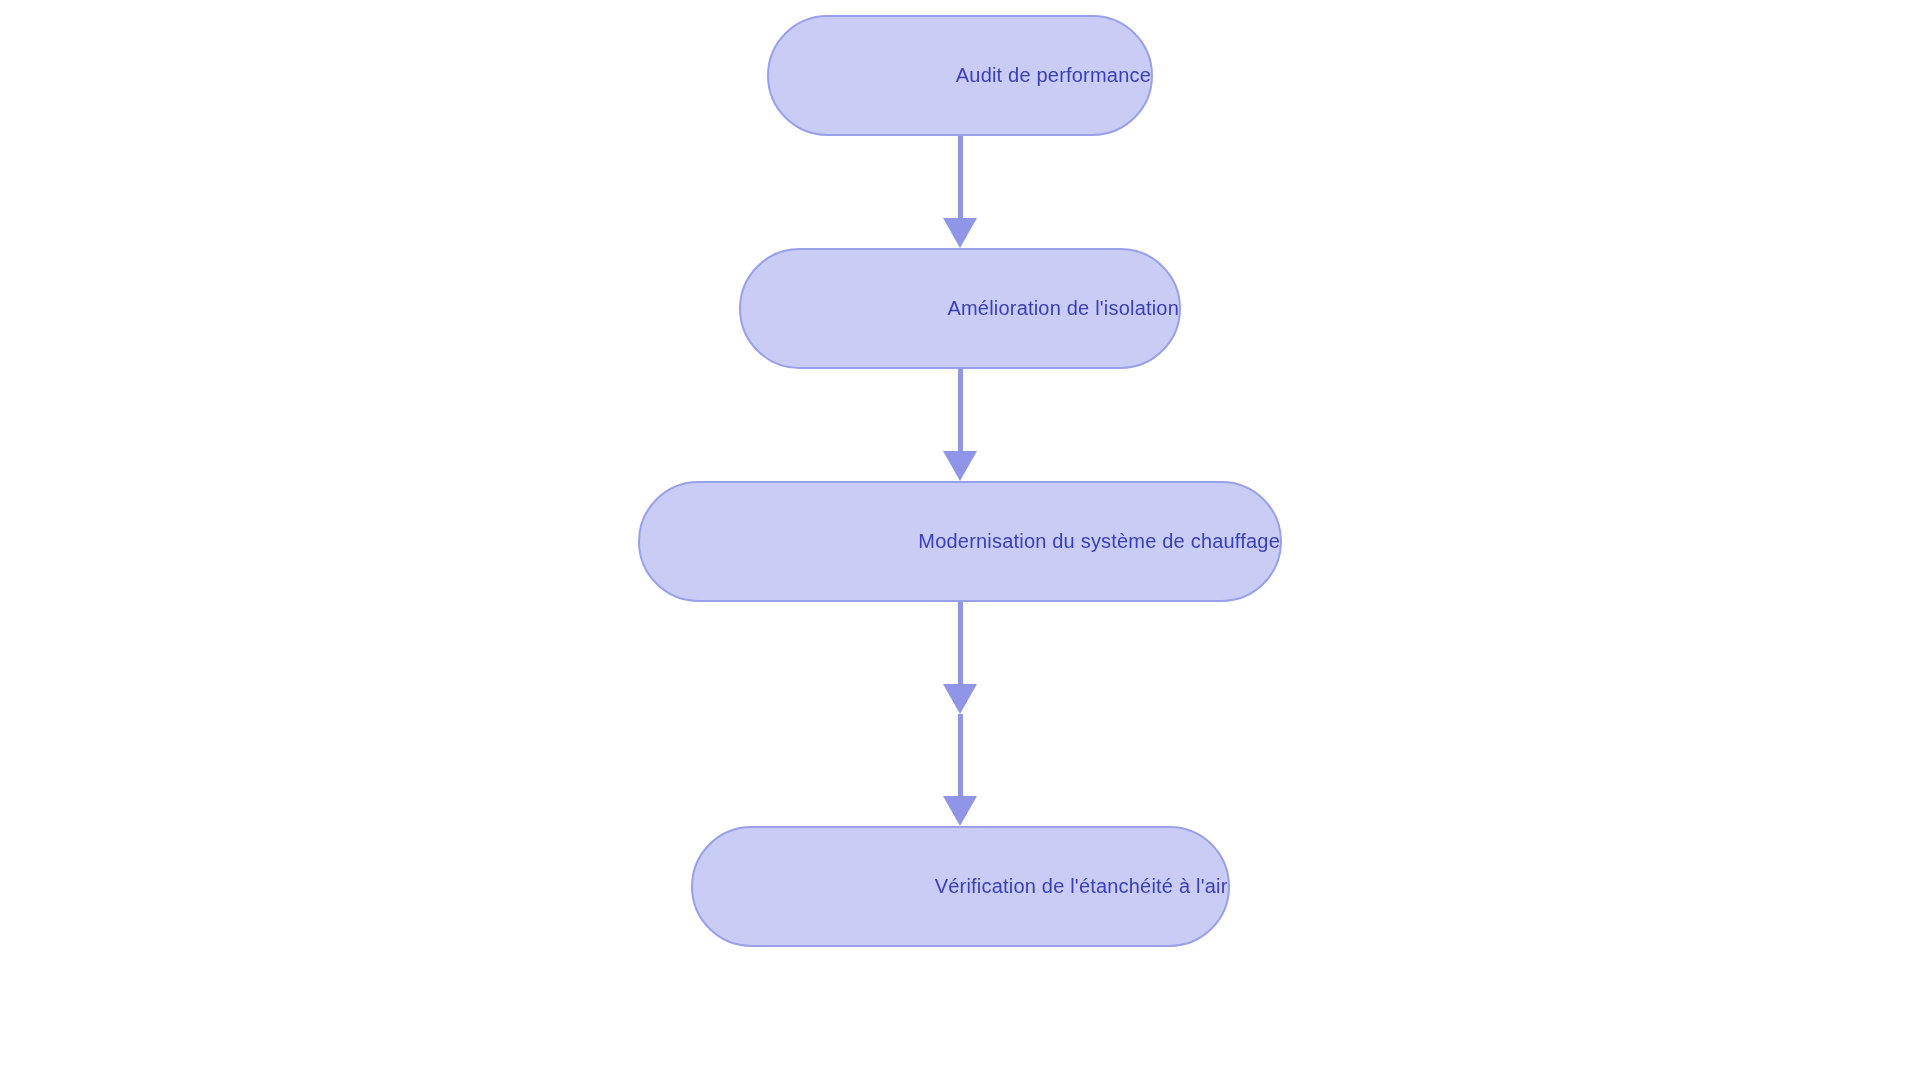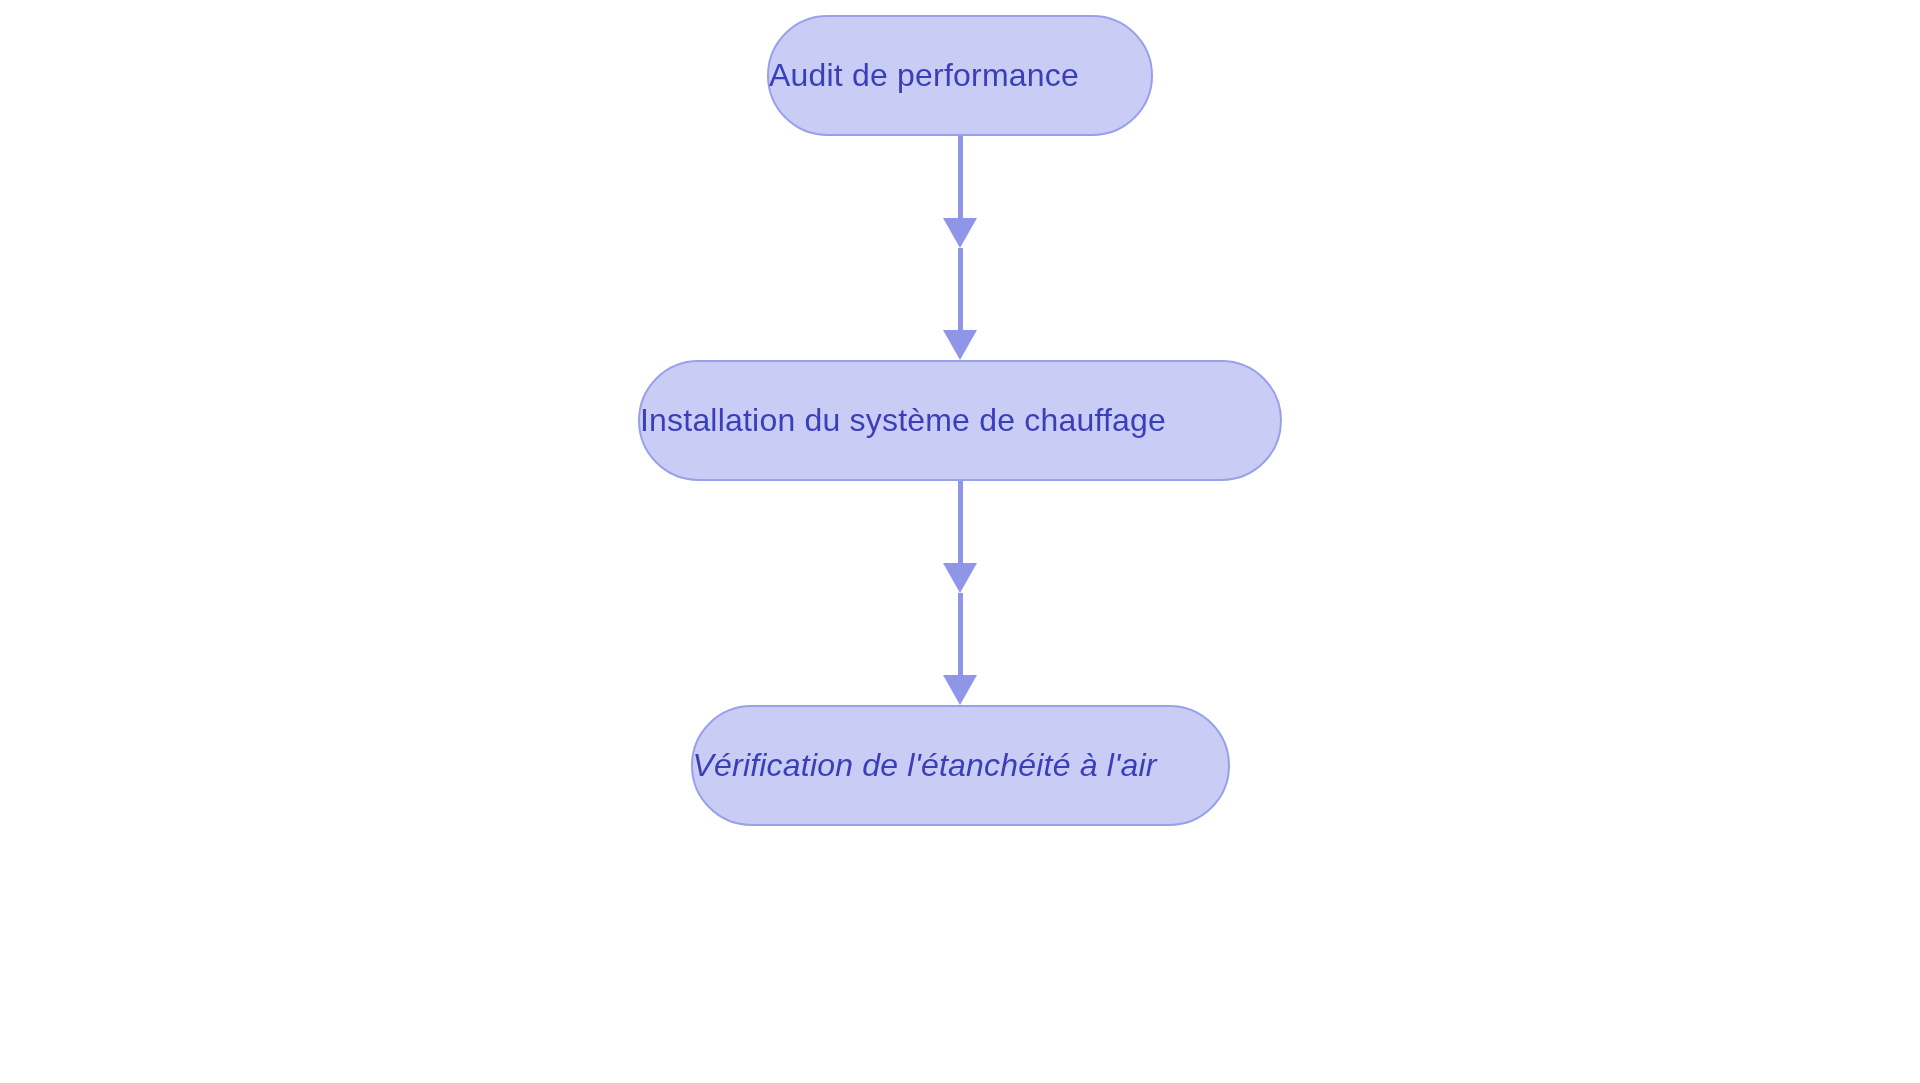--- a/index.html
+++ b/index.html
@@ -22,35 +22,35 @@
     height: 1083px;
     padding-top: 15px;
     display: flex;
     flex-direction: column;
     align-items: center;
   }
   .flow-node {
     height: 121px;
     display: flex;
     align-items: center;
-    justify-content: flex-start;
+    justify-content: flex-end;
     background: var(--node-fill);
     border: 2px solid var(--node-border);
     border-radius: 61px;
     color: var(--text-color);
-    font-size: 32px;
+    font-size: 20px;
     letter-spacing: 0.2px;
     white-space: nowrap;
     flex: 0 0 auto;
   }
   .flow-node.w1 { width: 386px; }
   .flow-node.w2 { width: 442px; }
   .flow-node.w3 { width: 644px; }
   .flow-node.w4 { width: 761px; }
-  .flow-node.w5 { width: 539px; font-style: italic; }
+  .flow-node.w5 { width: 539px; }
   .connector {
     height: 112px;
     display: flex;
     flex-direction: column;
     align-items: center;
     flex: 0 0 auto;
   }
   .connector .line {
     width: 5px;
     flex: 1 1 auto;
@@ -72,28 +72,31 @@
 
   <div class="flow-node w1">
     <span>Audit de performance</span>
   </div>
 
   <div class="connector">
     <div class="line"></div>
     <div class="head"></div>
   </div>
 
+  <div class="flow-node w2">
+    <span>Amélioration de l'isolation</span>
+  </div>
 
   <div class="connector">
     <div class="line"></div>
     <div class="head"></div>
   </div>
 
   <div class="flow-node w3">
-    <span>Installation du système de chauffage</span>
+    <span>Modernisation du système de chauffage</span>
   </div>
 
   <div class="connector">
     <div class="line"></div>
     <div class="head"></div>
   </div>
 
 
   <div class="connector">
     <div class="line"></div>

